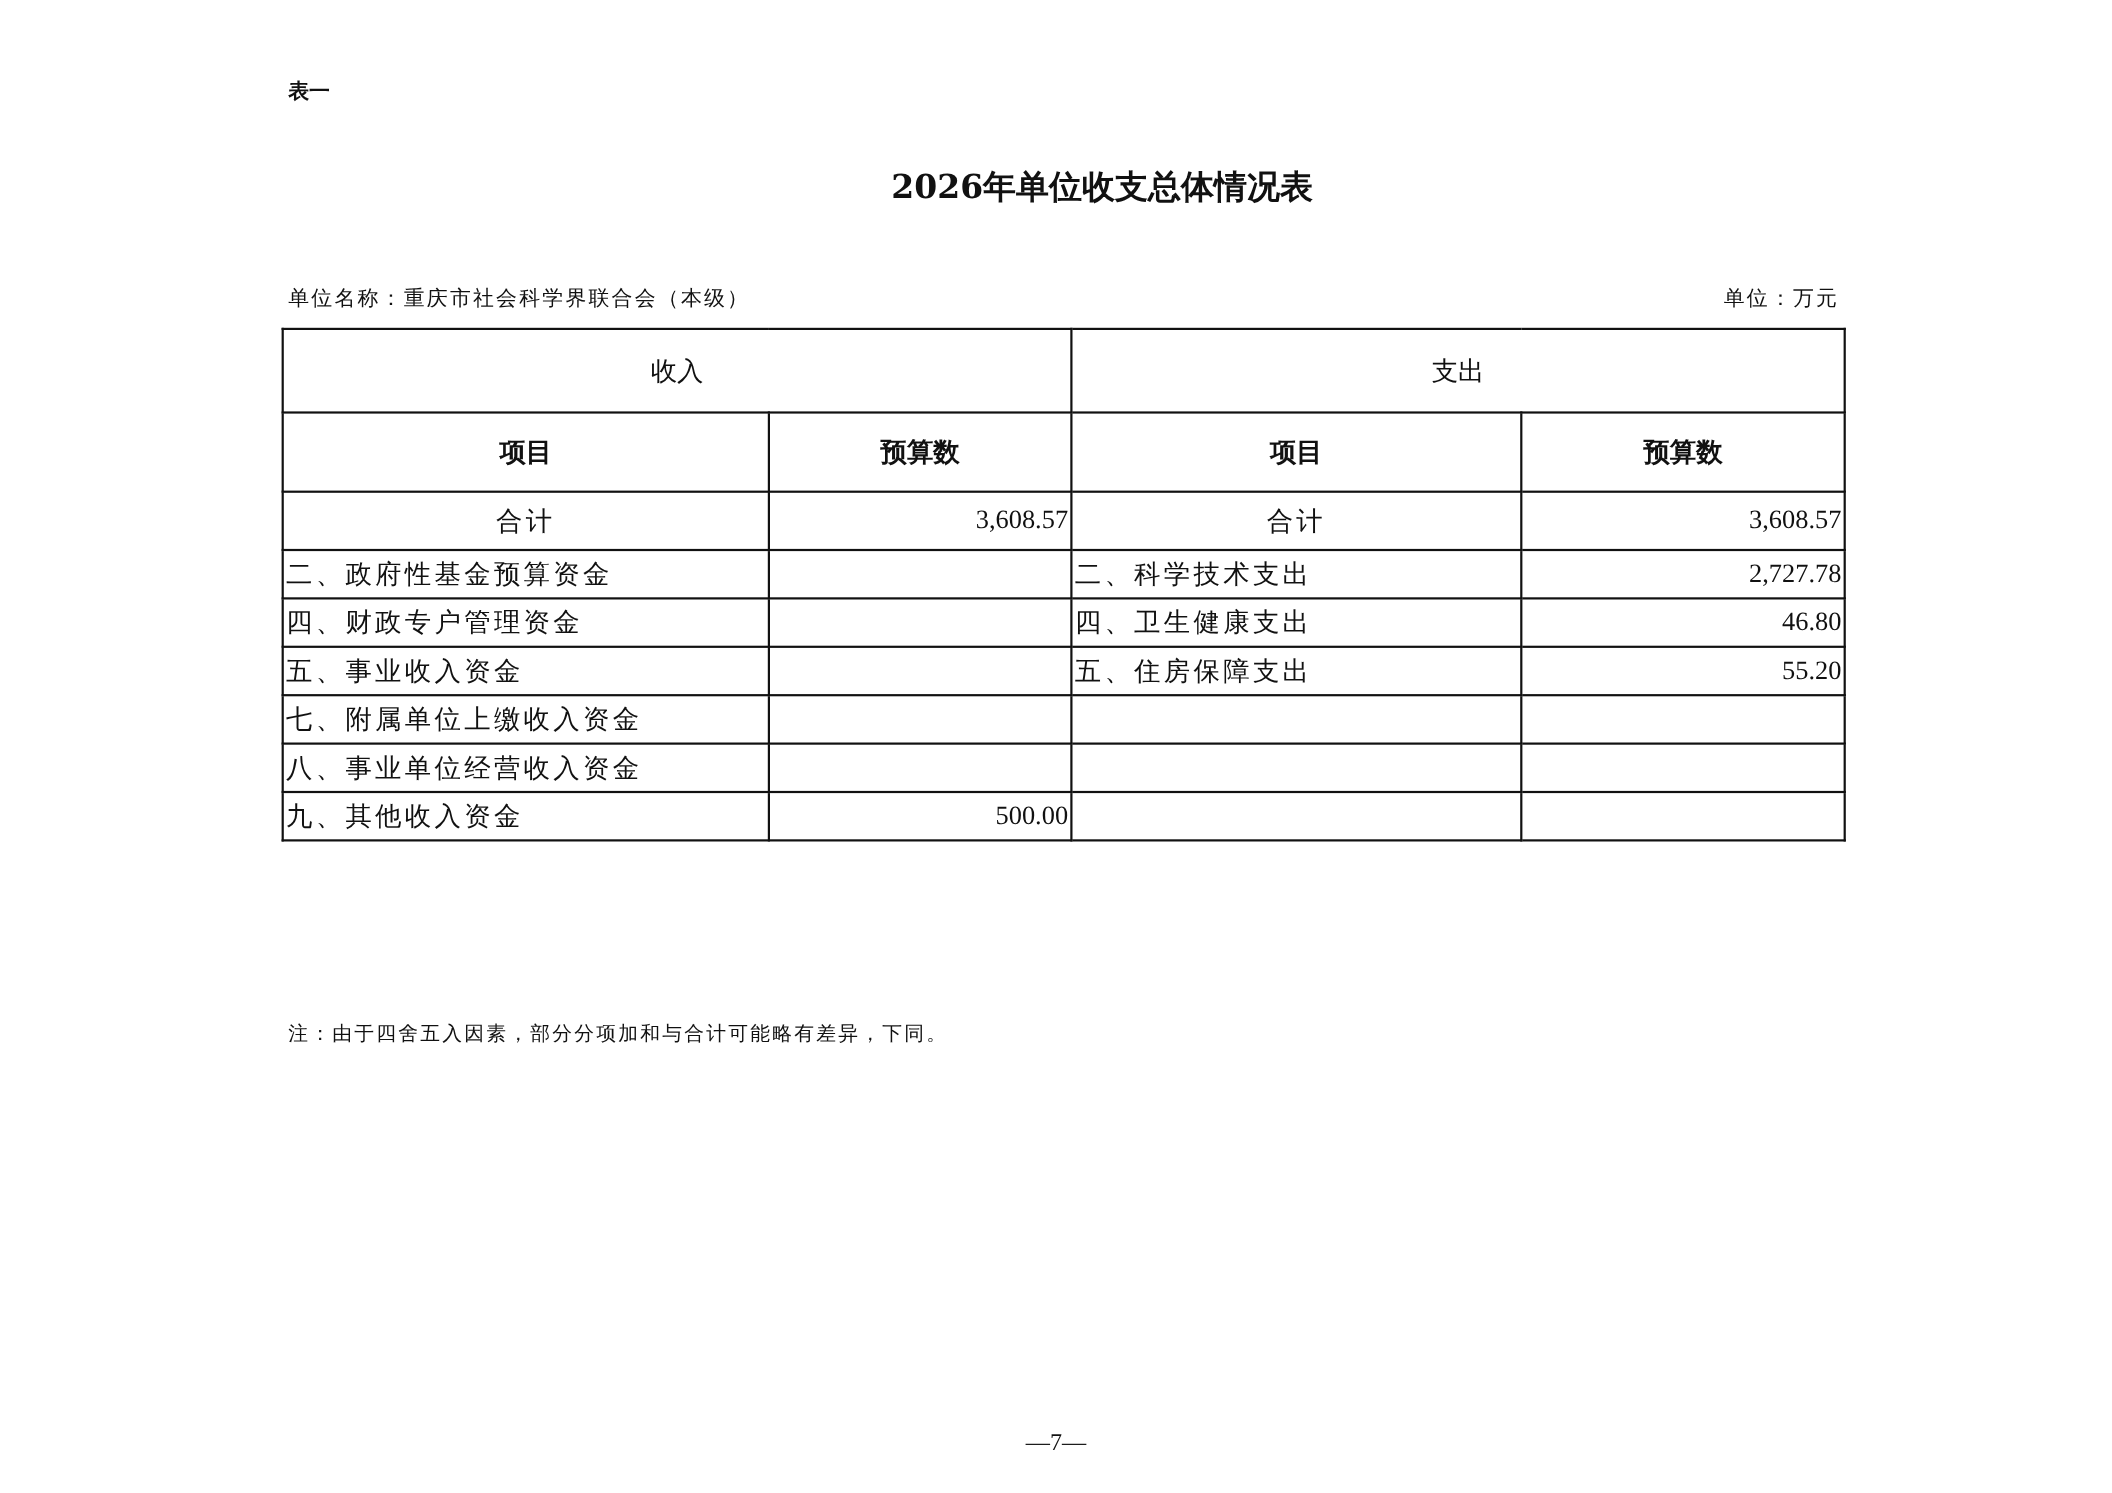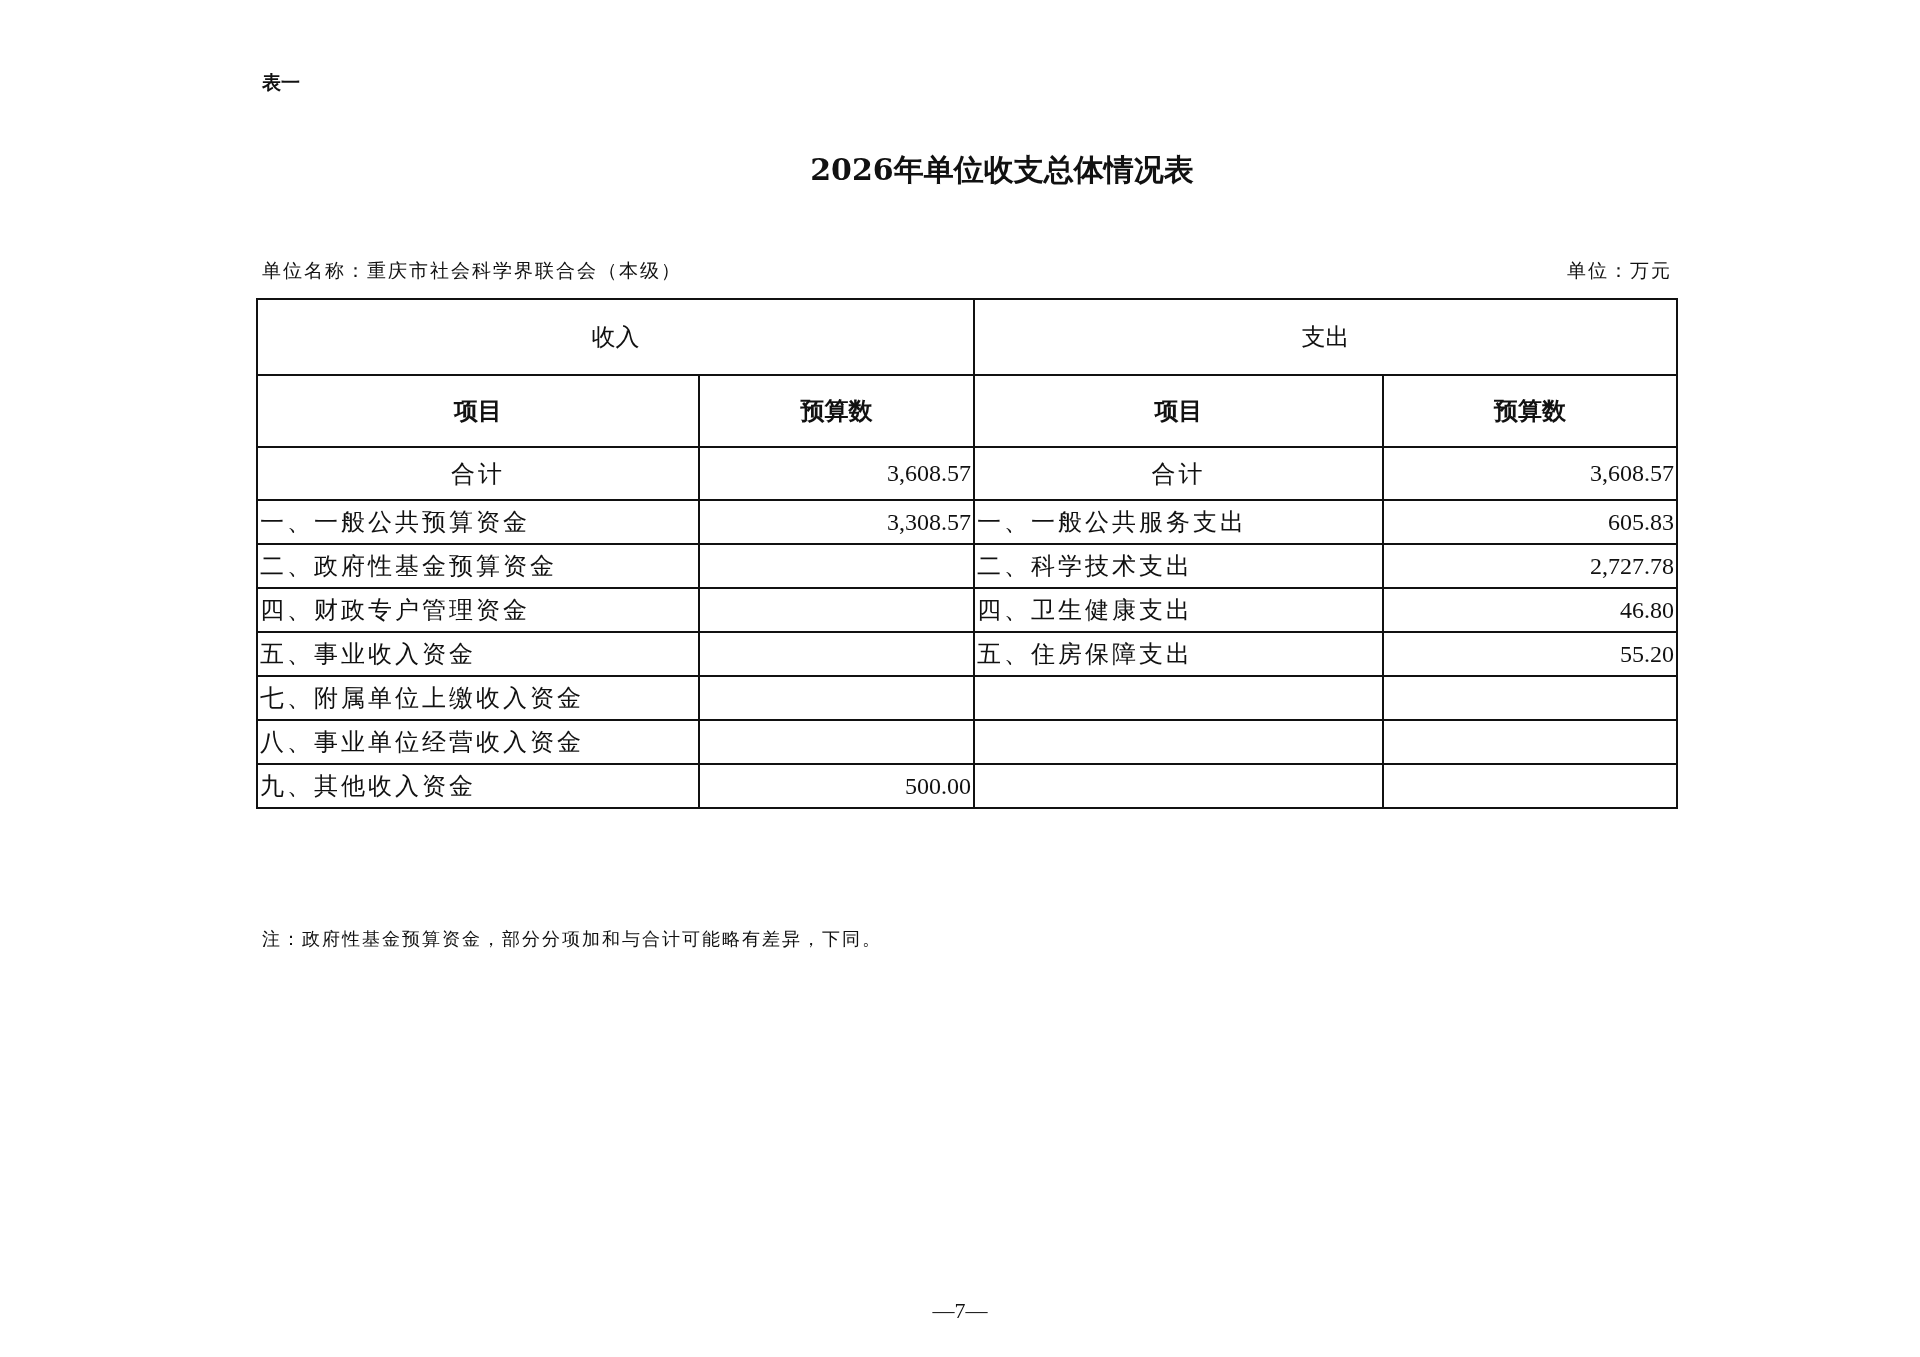--- a/index.html
+++ b/index.html
@@ -50,26 +50,20 @@
     <td>项目</td>
     <td>预算数</td>
   </tr>
   <tr class="total">
     <td class="c">合计</td>
     <td class="num">3,608.57</td>
     <td class="c">合计</td>
     <td class="num">3,608.57</td>
   </tr>
   <tr class="row">
-    <td class="l">一、一般公共预算资金</td>
-    <td class="num">3,308.57</td>
-    <td class="l">一、一般公共服务支出</td>
-    <td class="num">605.83</td>
-  </tr>
-  <tr class="row">
     <td class="l">二、政府性基金预算资金</td>
     <td class="num"></td>
     <td class="l">二、科学技术支出</td>
     <td class="num">2,727.78</td>
   </tr>
   <tr class="row">
     <td class="l">四、财政专户管理资金</td>
     <td class="num"></td>
     <td class="l">四、卫生健康支出</td>
     <td class="num">46.80</td>
@@ -94,14 +88,14 @@
   </tr>
   <tr class="row">
     <td class="l">九、其他收入资金</td>
     <td class="num">500.00</td>
     <td class="l"></td>
     <td class="num"></td>
   </tr>
 </tbody>
   </table>
 
-<div class="note">注：政府性基金预算资金，部分分项加和与合计可能略有差异，下同。</div>
+<div class="note">注：由于四舍五入因素，部分分项加和与合计可能略有差异，下同。</div>
 <div class="page-num">—7—</div>
 
 </body></html>

